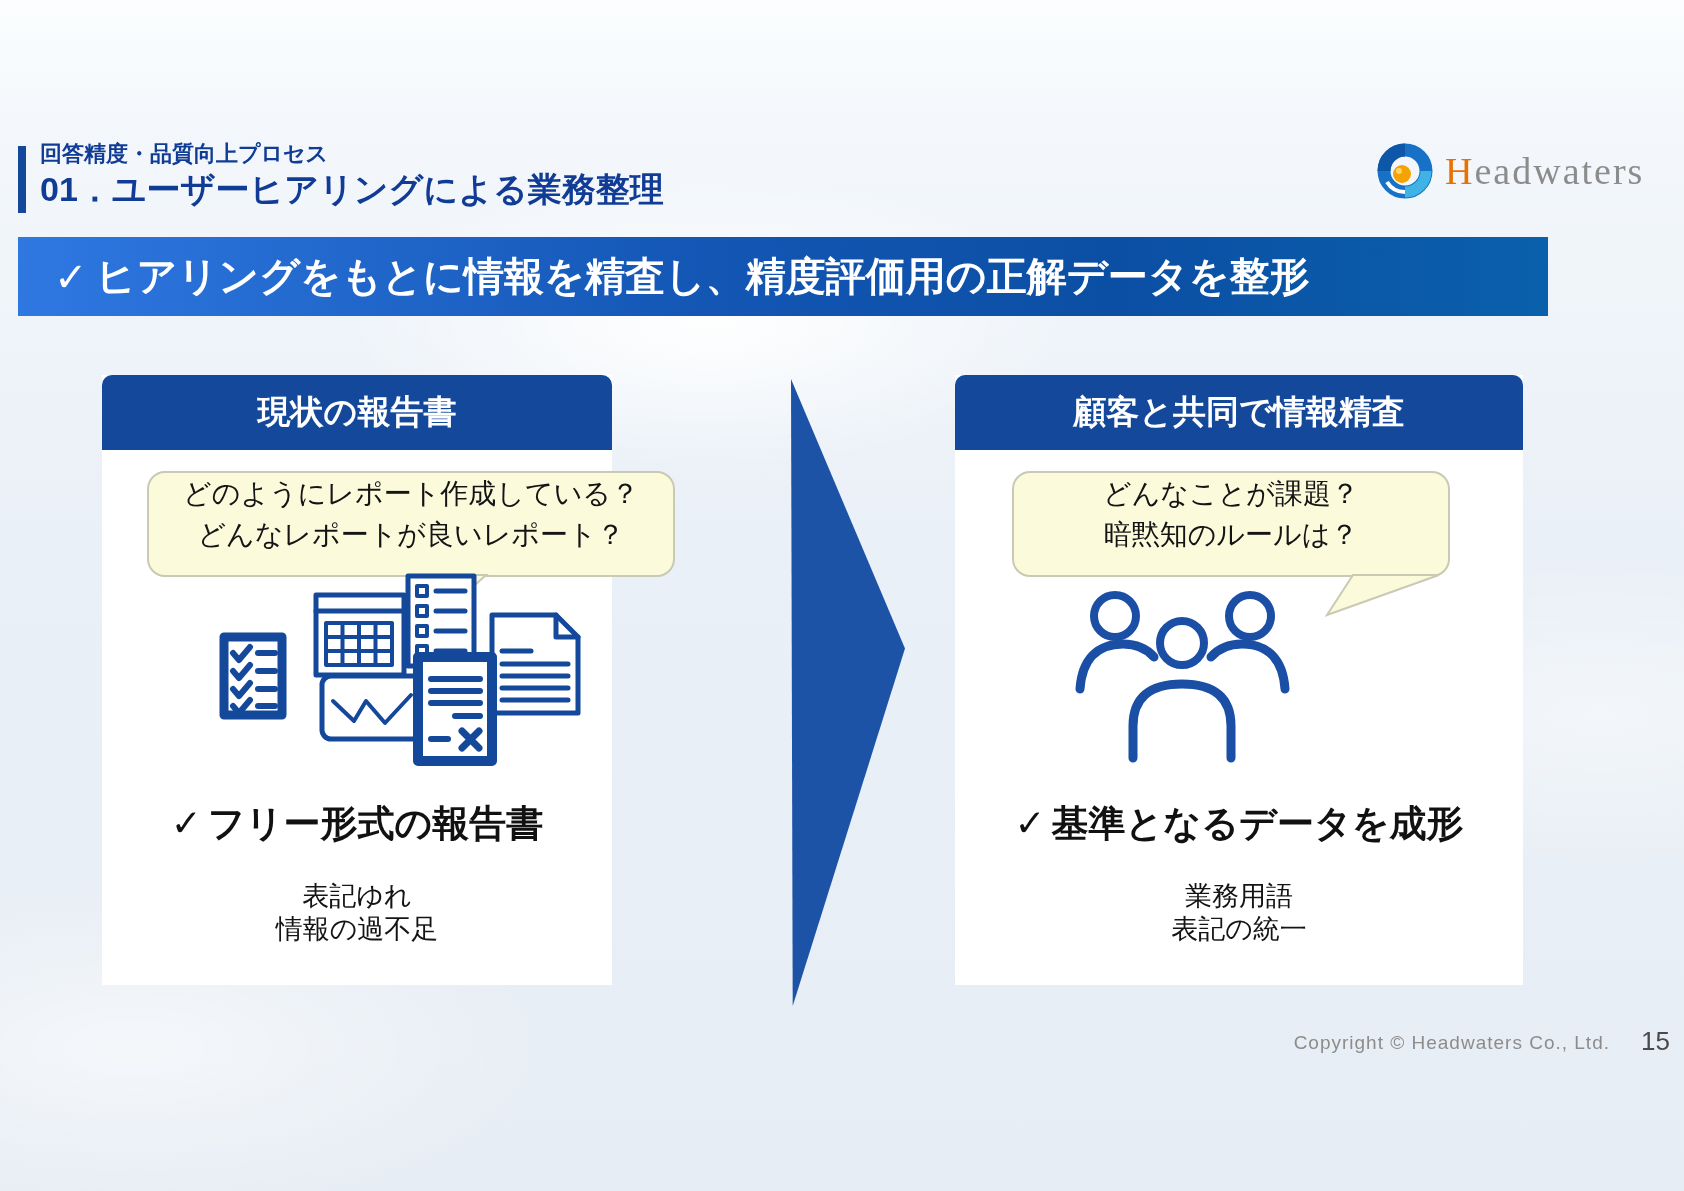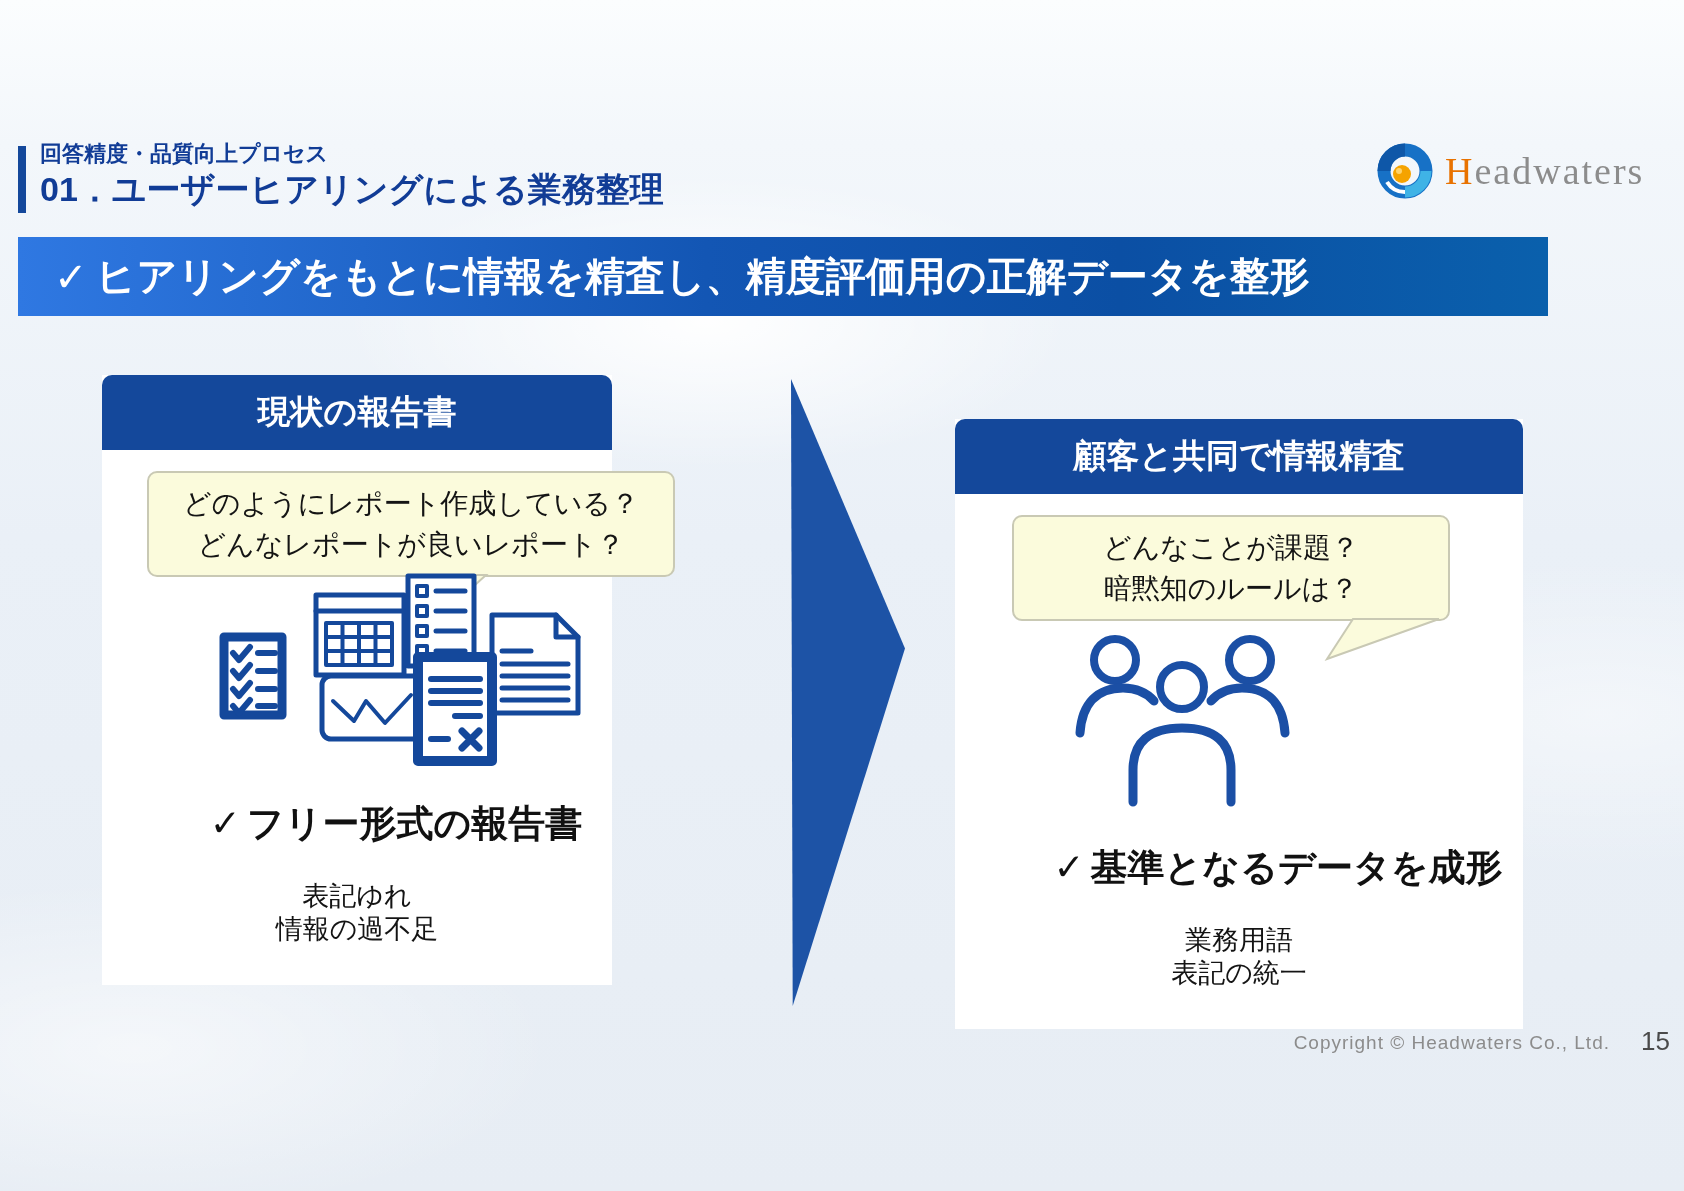--- a/index.html
+++ b/index.html
@@ -23,43 +23,43 @@
   .banner{
     position:absolute;left:18px;top:237px;width:1530px;height:79px;box-sizing:border-box;
     background:linear-gradient(90deg,#2F78E2 0%,#1356B4 45%,#0B4FA4 72%,#0A60AC 100%);
     display:flex;align-items:center;padding-left:36px;
     color:#ffffff;font-size:40px;font-weight:bold;white-space:nowrap;
   }
   .banner .chk{margin-right:8px;font-weight:bold;}
   
   .panel{position:absolute;top:375px;height:610px;background:#ffffff;}
   .panel.left{left:67px;width:510px;margin-left:35px;}
-  .panel.right{left:955px;width:568px;margin-top:44px;}
+  .panel.right{left:955px;width:568px;}
   .panel-header{
     height:75px;background:#14489B;border-radius:10px 10px 0 0;
     display:flex;align-items:center;justify-content:center;
     color:#ffffff;font-size:33px;font-weight:bold;white-space:nowrap;
   }
   .bubble{
     position:absolute;top:96px;height:106px;box-sizing:border-box;
-    background:#FBFBDC;border:2px solid #C9C9B4;border-radius:10px;
-    display:flex;flex-direction:column;justify-content:center;
+    background:#FBFBDC;border:2px solid #C9C9B4;border-radius:18px;
+    display:flex;flex-direction:column;
     text-align:center;font-size:28px;line-height:41px;color:#141414;white-space:nowrap;
   }
   .panel.left .bubble{left:45px;width:528px;}
   .panel.right .bubble{left:57px;width:438px;}
   .tail{position:absolute;top:199px;}
   .panel.left .tail{left:318px;}
   .panel.right .tail{left:368px;}
   .icon-zone{position:absolute;}
   .panel.left .icon-zone{left:113px;top:198px;}
   .panel.right .icon-zone{left:120px;top:210px;}
   .panel-title{
     position:absolute;top:424px;left:0;width:100%;text-align:center;
-    font-size:37px;font-weight:bold;color:#111111;white-space:nowrap;padding-left:39px;
+    font-size:37px;font-weight:bold;color:#111111;white-space:nowrap;
   }
   .panel-title .chk{margin-right:6px;}
   .notes{position:absolute;top:505px;left:0;width:100%;text-align:center;
     font-size:27px;line-height:33px;color:#141414;}
   
   .flow-arrow{
     position:absolute;left:791px;top:379px;width:114px;height:627px;
     background:#1D53A6;clip-path:polygon(0 0,100% 43%,1.5% 100%);
   }
   

